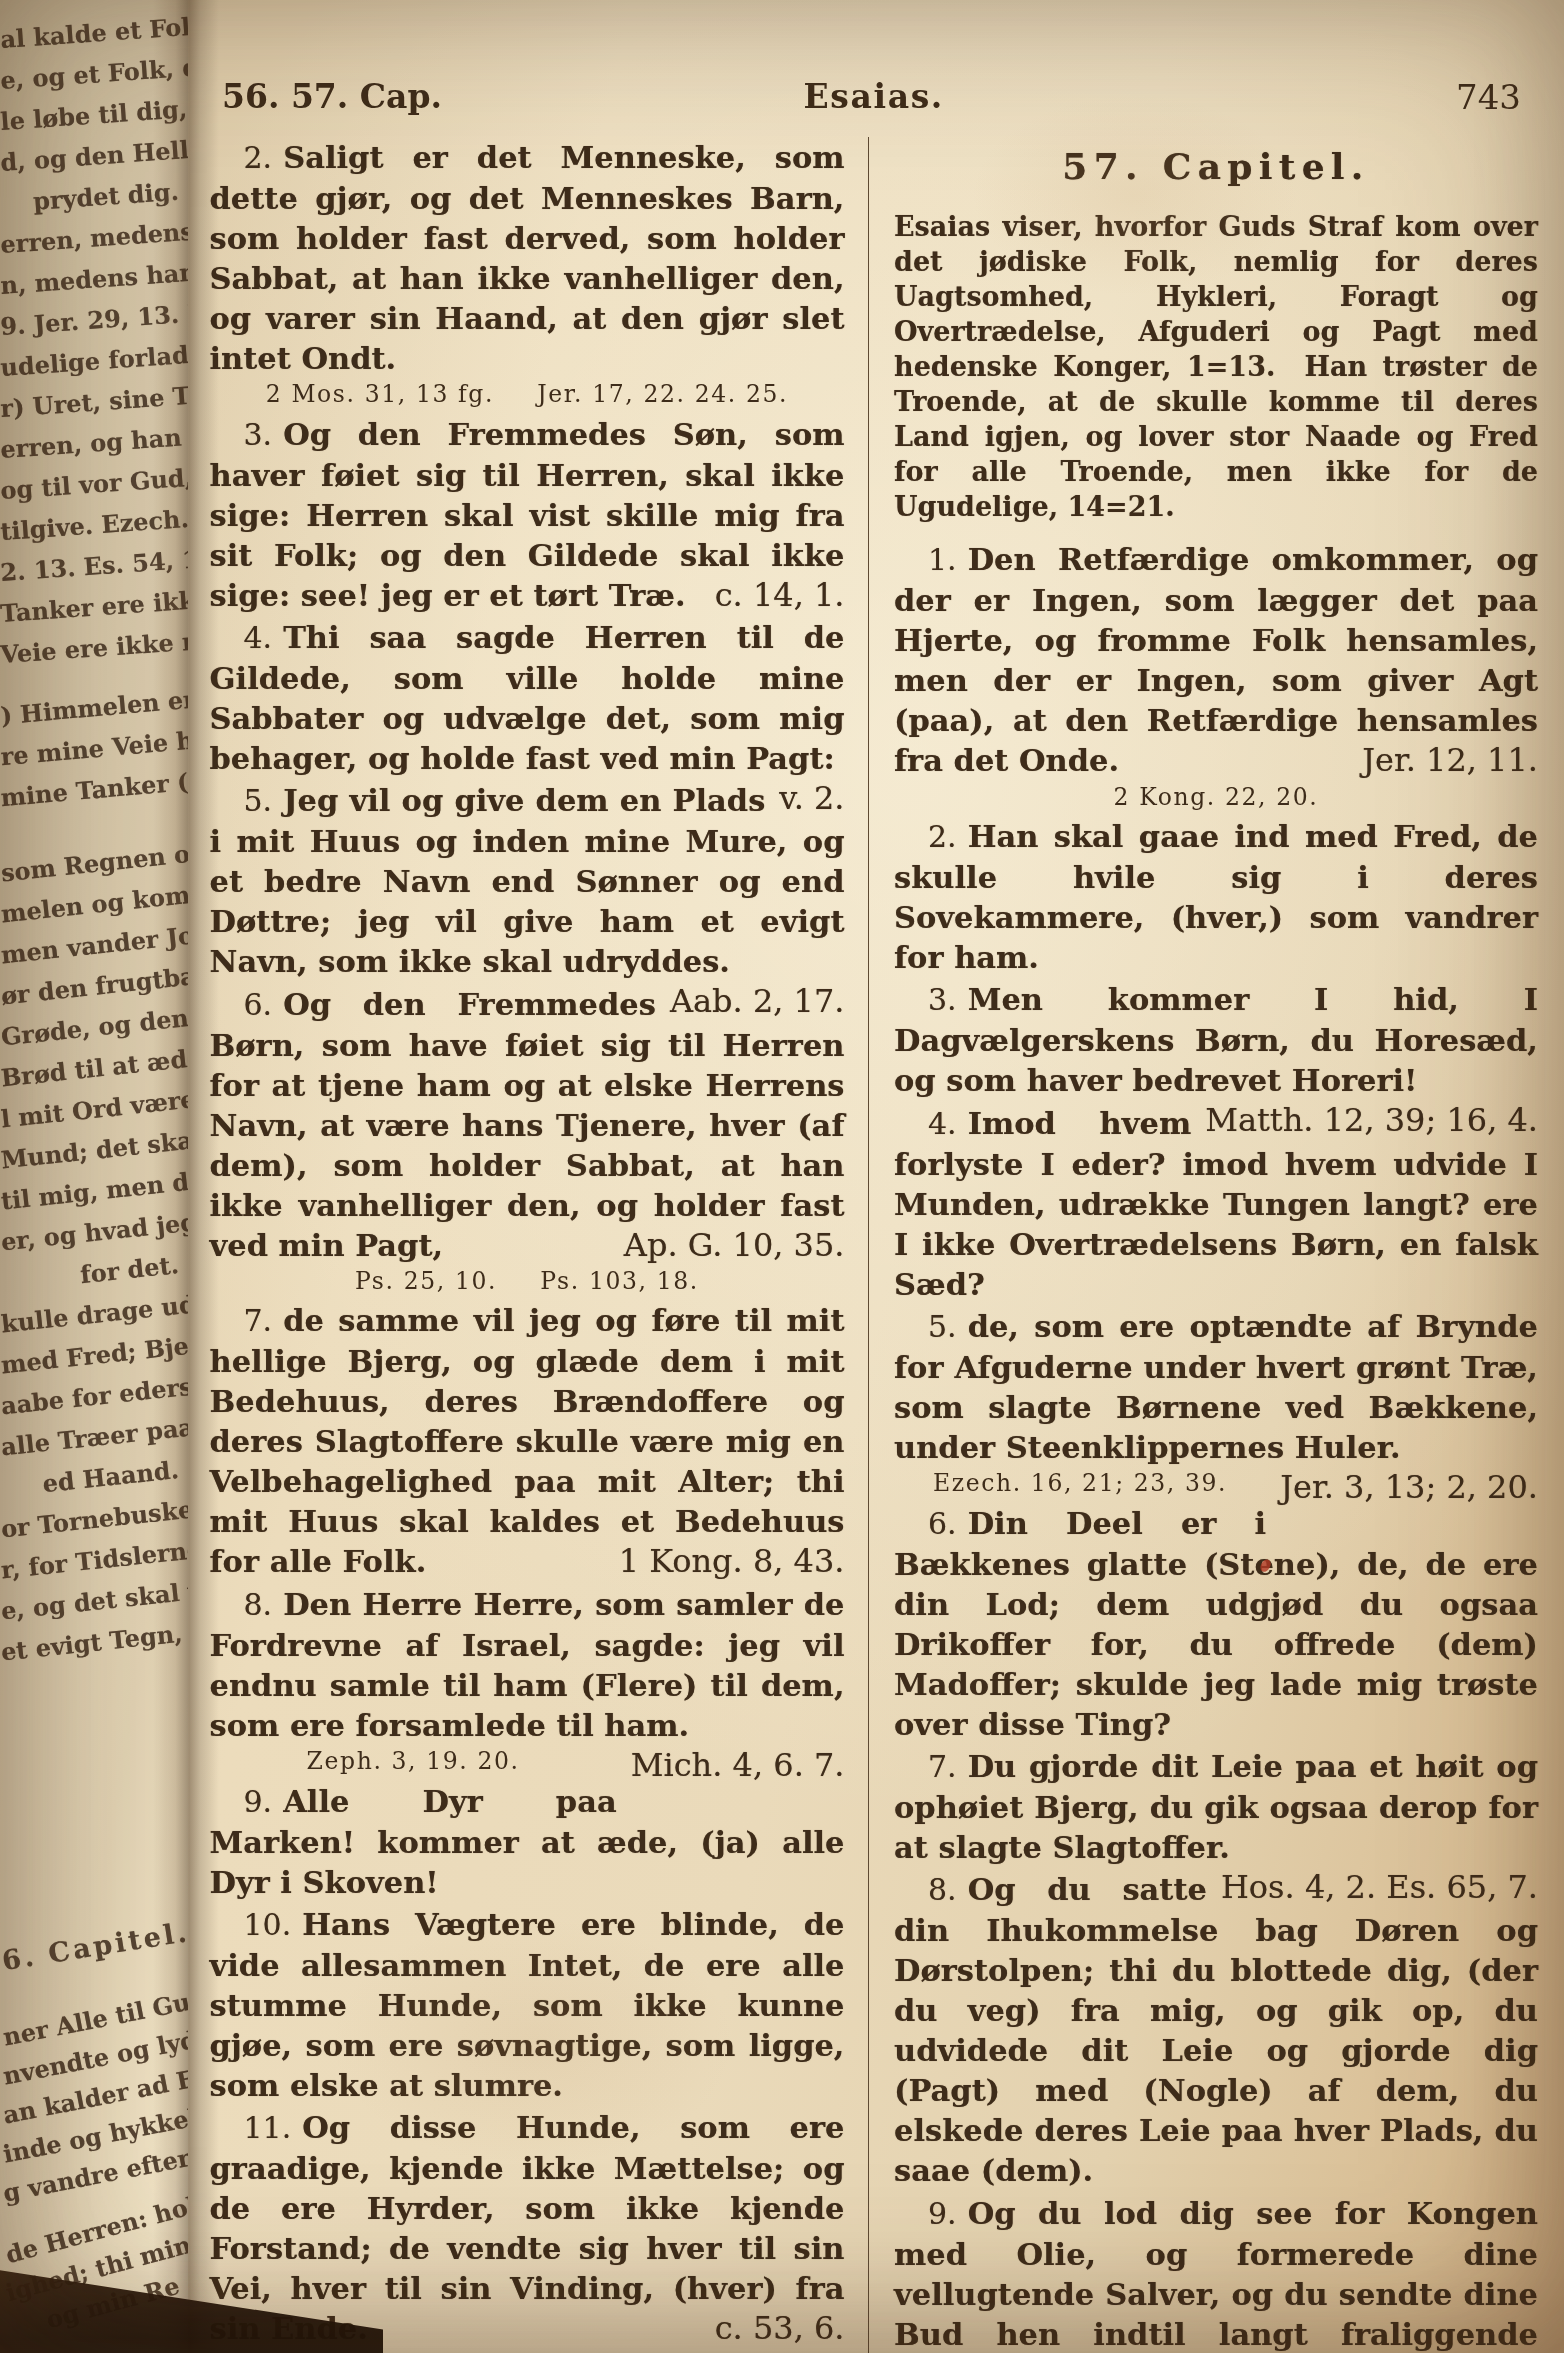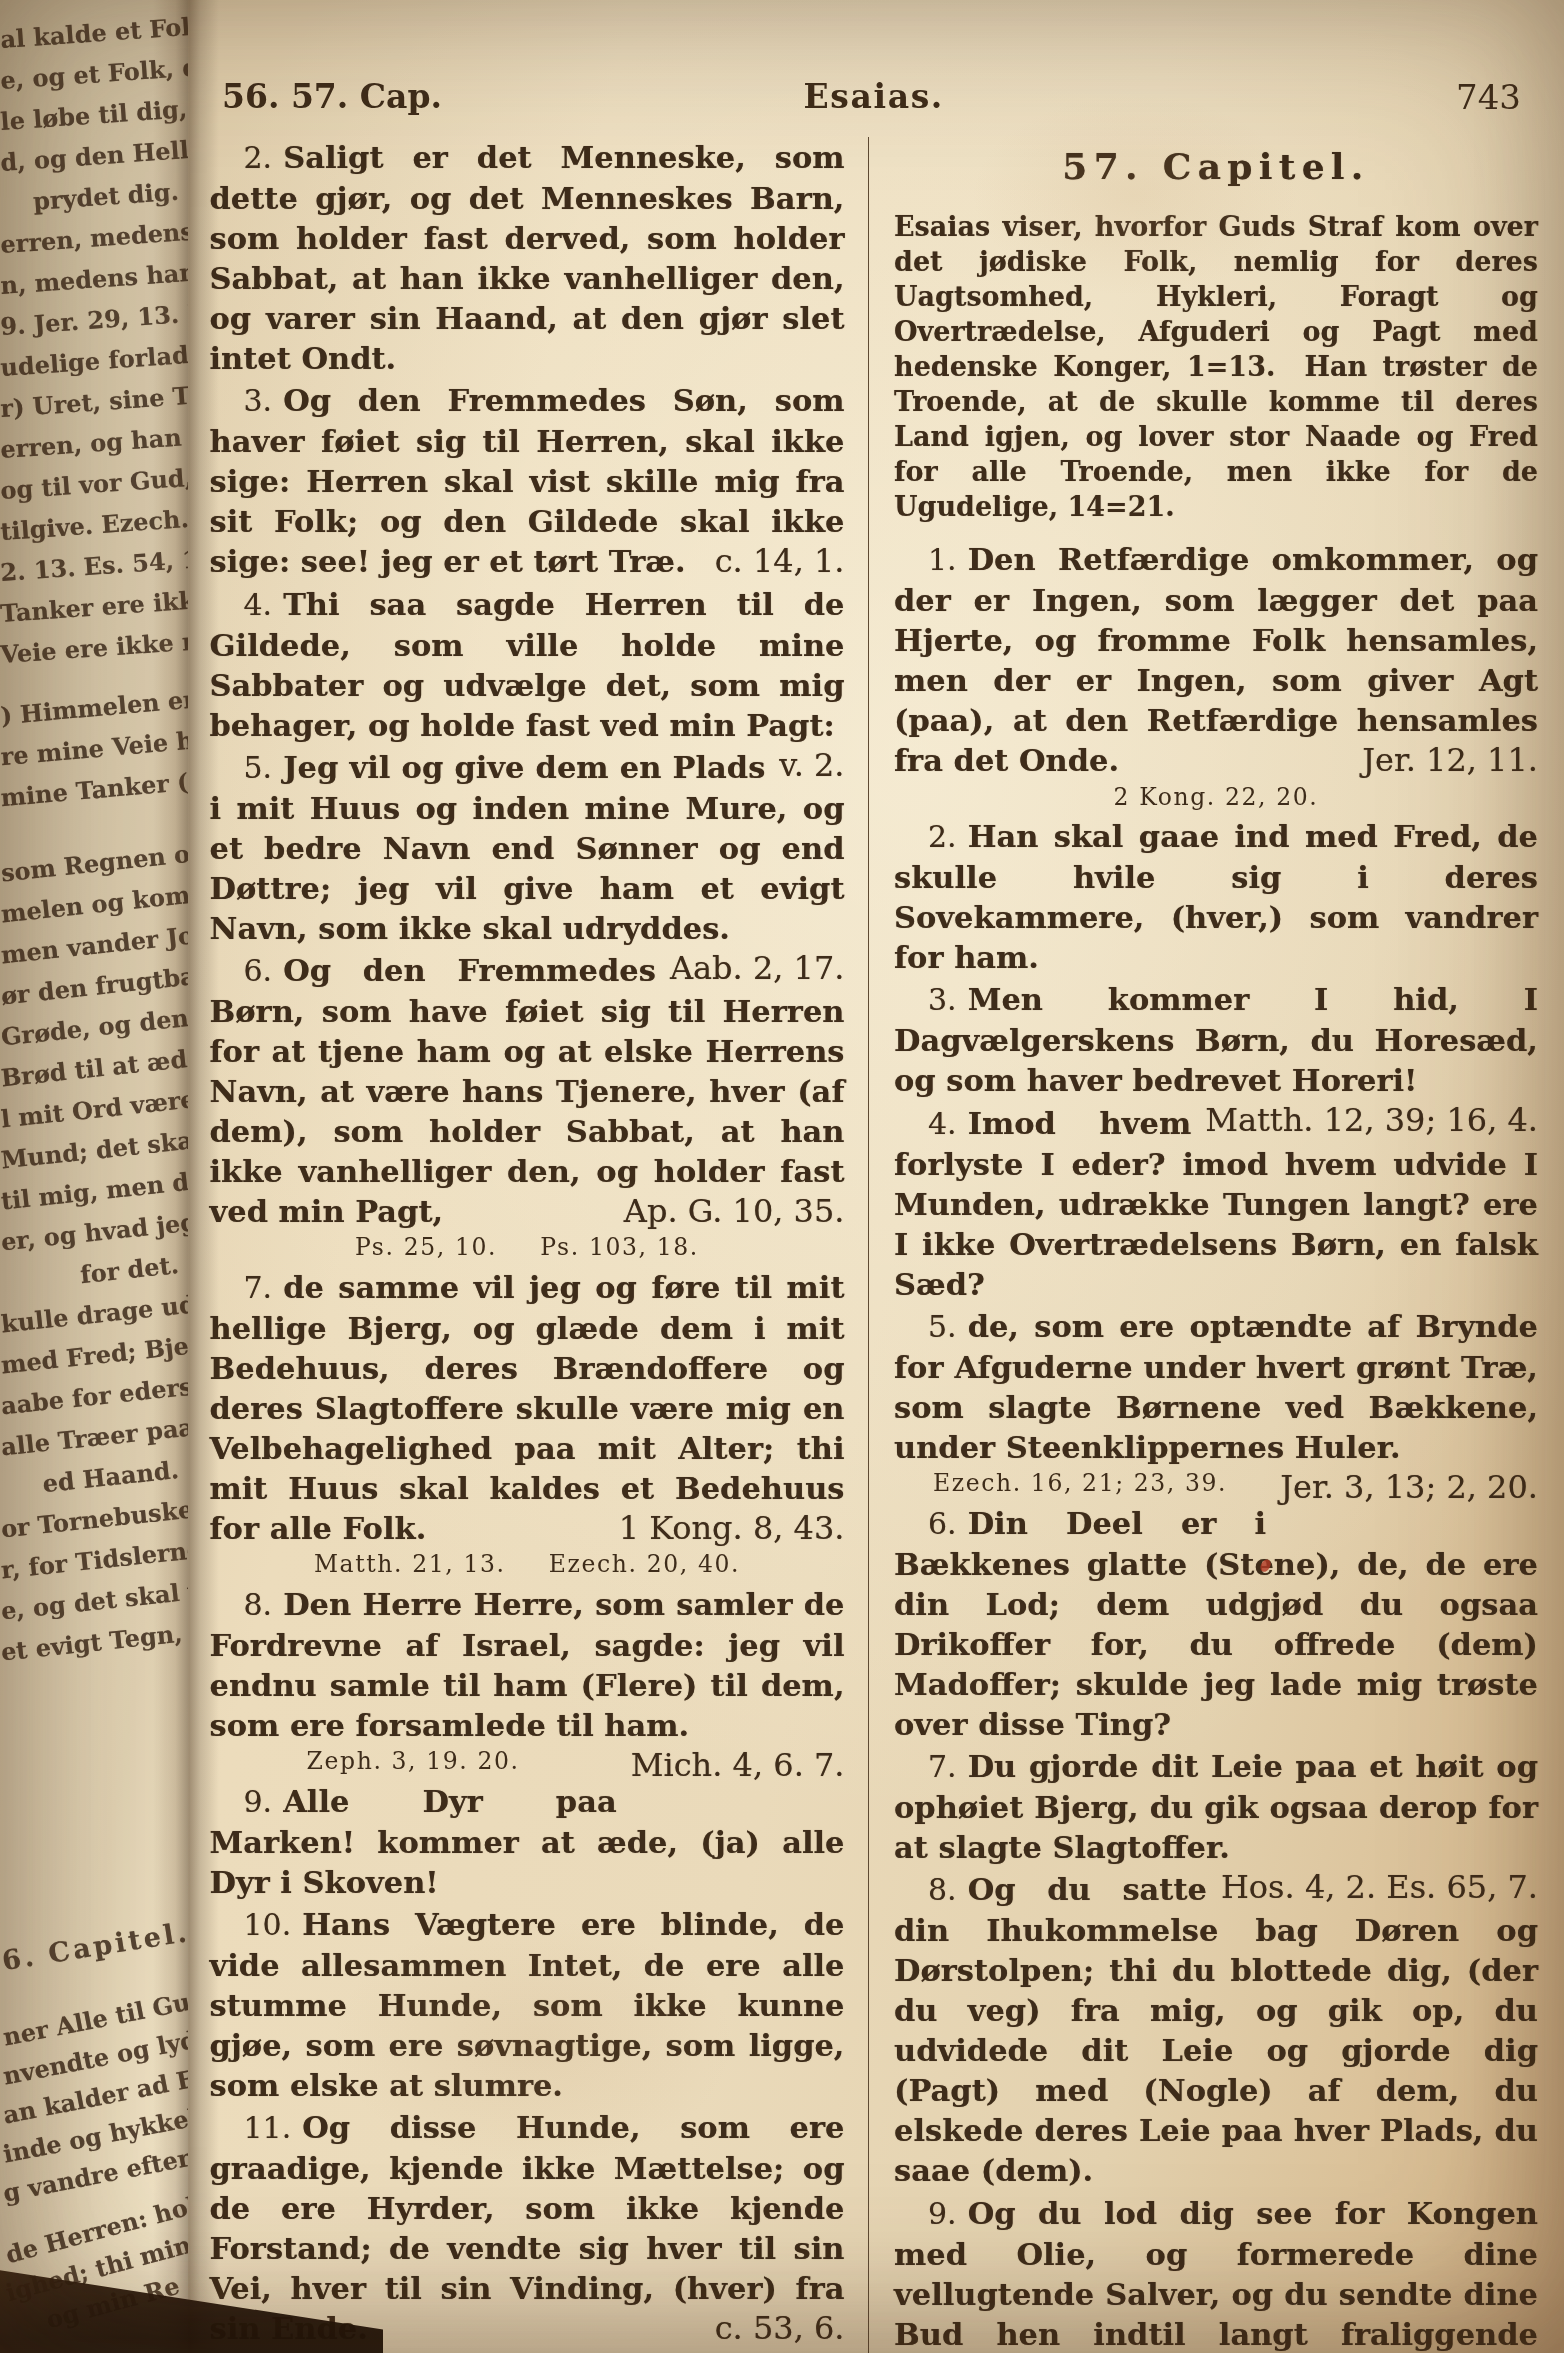--- a/index.html
+++ b/index.html
@@ -178,32 +178,32 @@
       <span class="ph-left">56. 57. Cap.</span>
       <span class="ph-center">Esaias.</span>
       <span class="ph-right">743</span>
     </div>
 
     <div class="columns">
 
       <div class="col-left">
 
           <p class="verse"><span class="vnum">2.</span><span class="vtext">Saligt er det Menneske, som dette gjør, og det Menneskes Barn, som holder fast derved, som holder Sabbat, at han ikke vanhelliger den, og varer sin Haand, at den gjør slet intet Ondt.</span></p>
+          <div class="refline">2 Mos. 31, 13 fg.   Jer. 17, 22. 24. 25.</div>
 
           <p class="verse"><span class="vnum">3.</span><span class="vtext">Og den Fremmedes Søn, som haver føiet sig til Herren, skal ikke sige: Herren skal vist skille mig fra sit Folk; og den Gildede skal ikke sige: see! jeg er et tørt Træ.</span><span class="vref">c. 14, 1.</span></p>
 
           <p class="verse"><span class="vnum">4.</span><span class="vtext">Thi saa sagde Herren til de Gildede, som ville holde mine Sabbater og udvælge det, som mig behager, og holde fast ved min Pagt:</span><span class="vref">v. 2.</span></p>
 
           <p class="verse"><span class="vnum">5.</span><span class="vtext">Jeg vil og give dem en Plads i mit Huus og inden mine Mure, og et bedre Navn end Sønner og end Døttre; jeg vil give ham et evigt Navn, som ikke skal udryddes.</span><span class="vref">Aab. 2, 17.</span></p>
 
           <p class="verse"><span class="vnum">6.</span><span class="vtext">Og den Fremmedes Børn, som have føiet sig til Herren for at tjene ham og at elske Herrens Navn, at være hans Tjenere, hver (af dem), som holder Sabbat, at han ikke vanhelliger den, og holder fast ved min Pagt,</span><span class="vref">Ap. G. 10, 35.</span></p>
           <div class="refline">Ps. 25, 10.   Ps. 103, 18.</div>
 
           <p class="verse"><span class="vnum">7.</span><span class="vtext">de samme vil jeg og føre til mit hellige Bjerg, og glæde dem i mit Bedehuus, deres Brændoffere og deres Slagtoffere skulle være mig en Velbehagelighed paa mit Alter; thi mit Huus skal kaldes et Bedehuus for alle Folk.</span><span class="vref">1 Kong. 8, 43.</span></p>
-          <div class="refline">Matth. 21, 13.   Ezech. 20, 40.</div>
 
           <p class="verse"><span class="vnum">8.</span><span class="vtext">Den Herre Herre, som samler de Fordrevne af Israel, sagde: jeg vil endnu samle til ham (Flere) til dem, som ere forsamlede til ham.</span><span class="vref">Mich. 4, 6. 7.</span></p>
           <div class="refline">Zeph. 3, 19. 20.</div>
 
           <p class="verse"><span class="vnum">9.</span><span class="vtext">Alle Dyr paa Marken! kommer at æde, (ja) alle Dyr i Skoven!</span></p>
 
           <p class="verse"><span class="vnum">10.</span><span class="vtext">Hans Vægtere ere blinde, de vide allesammen Intet, de ere alle stumme Hunde, som ikke kunne gjøe, som ere søvnagtige, som ligge, som elske at slumre.</span></p>
 
           <p class="verse"><span class="vnum">11.</span><span class="vtext">Og disse Hunde, som ere graadige, kjende ikke Mættelse; og de ere Hyrder, som ikke kjende Forstand; de vendte sig hver til sin Vei, hver til sin Vinding, (hver) fra sin Ende.</span><span class="vref">c. 53, 6.</span></p>
           <div class="refline">Jer. 6, 13; 8, 10.</div>

